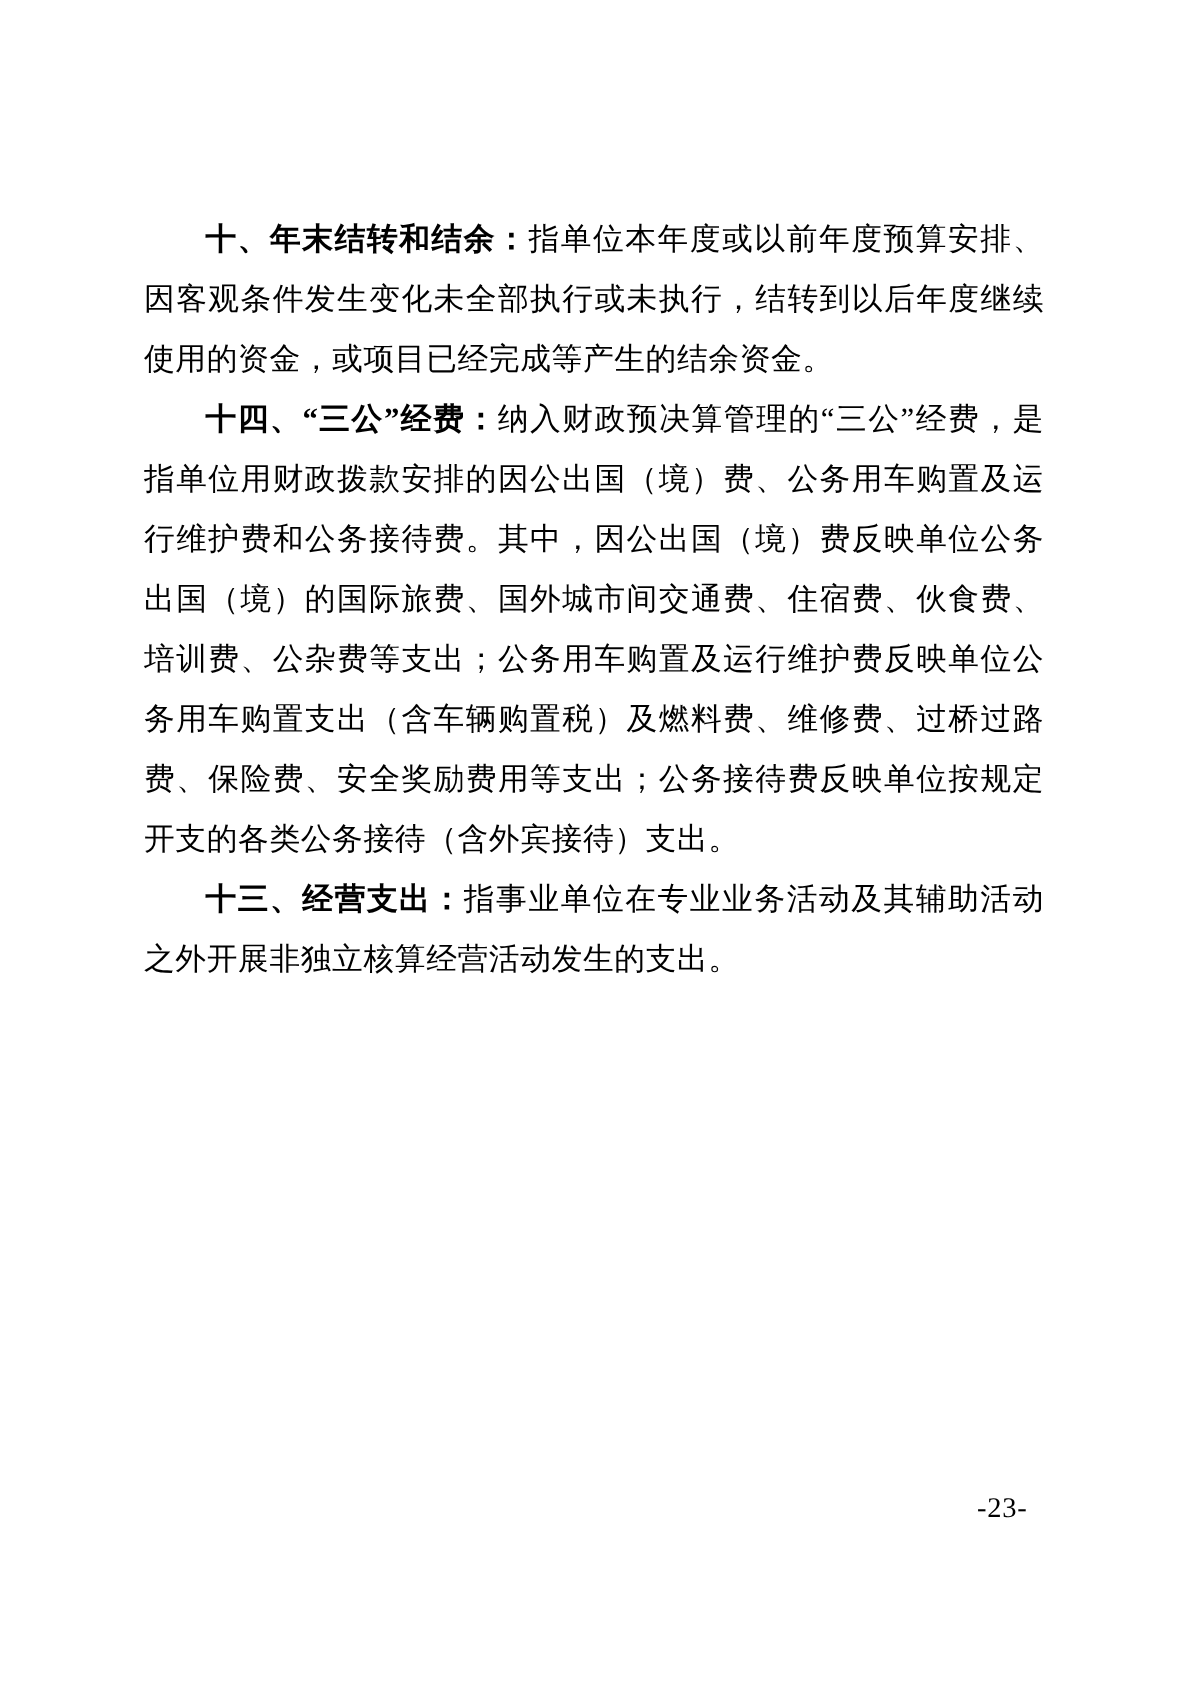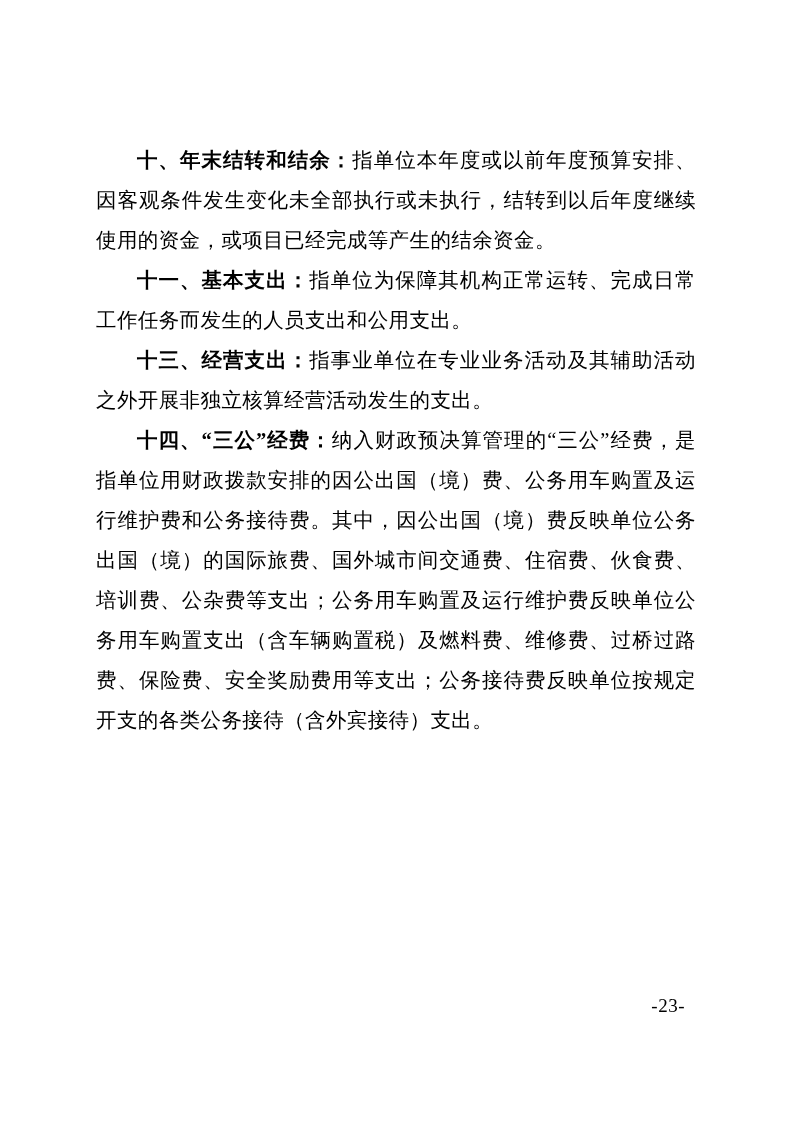--- a/index.html
+++ b/index.html
@@ -49,30 +49,27 @@
 </head>
 <body>
 
 <div class="page">
   <div class="content">
 
     <p class="para">
       <span class="lead">十、年末结转和结余：</span><span>指单位本年度或以前年度预算安排、因客观条件发生变化未全部执行或未执行，结转到以后年度继续使用的资金，或项目已经完成等产生的结余资金。</span>
     </p>
 
-    <p class="para">
-      <span class="lead">十一、基本支出：</span><span>指单位为保障其机构正常运转、完成日常工作任务而发生的人员支出和公用支出。</span>
-    </p>
 
 
     <p class="para">
-      <span class="lead">十三、经营支出：</span><span>指事业单位在专业业务活动及其辅助活动之外开展非独立核算经营活动发生的支出。</span>
+      <span class="lead">十四、“三公”经费：</span><span>纳入财政预决算管理的“三公”经费，是指单位用财政拨款安排的因公出国（境）费、公务用车购置及运行维护费和公务接待费。其中，因公出国（境）费反映单位公务出国（境）的国际旅费、国外城市间交通费、住宿费、伙食费、培训费、公杂费等支出；公务用车购置及运行维护费反映单位公务用车购置支出（含车辆购置税）及燃料费、维修费、过桥过路费、保险费、安全奖励费用等支出；公务接待费反映单位按规定开支的各类公务接待（含外宾接待）支出。</span>
     </p>
 
     <p class="para">
-      <span class="lead">十四、“三公”经费：</span><span>纳入财政预决算管理的“三公”经费，是指单位用财政拨款安排的因公出国（境）费、公务用车购置及运行维护费和公务接待费。其中，因公出国（境）费反映单位公务出国（境）的国际旅费、国外城市间交通费、住宿费、伙食费、培训费、公杂费等支出；公务用车购置及运行维护费反映单位公务用车购置支出（含车辆购置税）及燃料费、维修费、过桥过路费、保险费、安全奖励费用等支出；公务接待费反映单位按规定开支的各类公务接待（含外宾接待）支出。</span>
+      <span class="lead">十三、经营支出：</span><span>指事业单位在专业业务活动及其辅助活动之外开展非独立核算经营活动发生的支出。</span>
     </p>
 
 
   </div>
 
   <div class="page-number">-23-</div>
 </div>
 
 </body></html>

